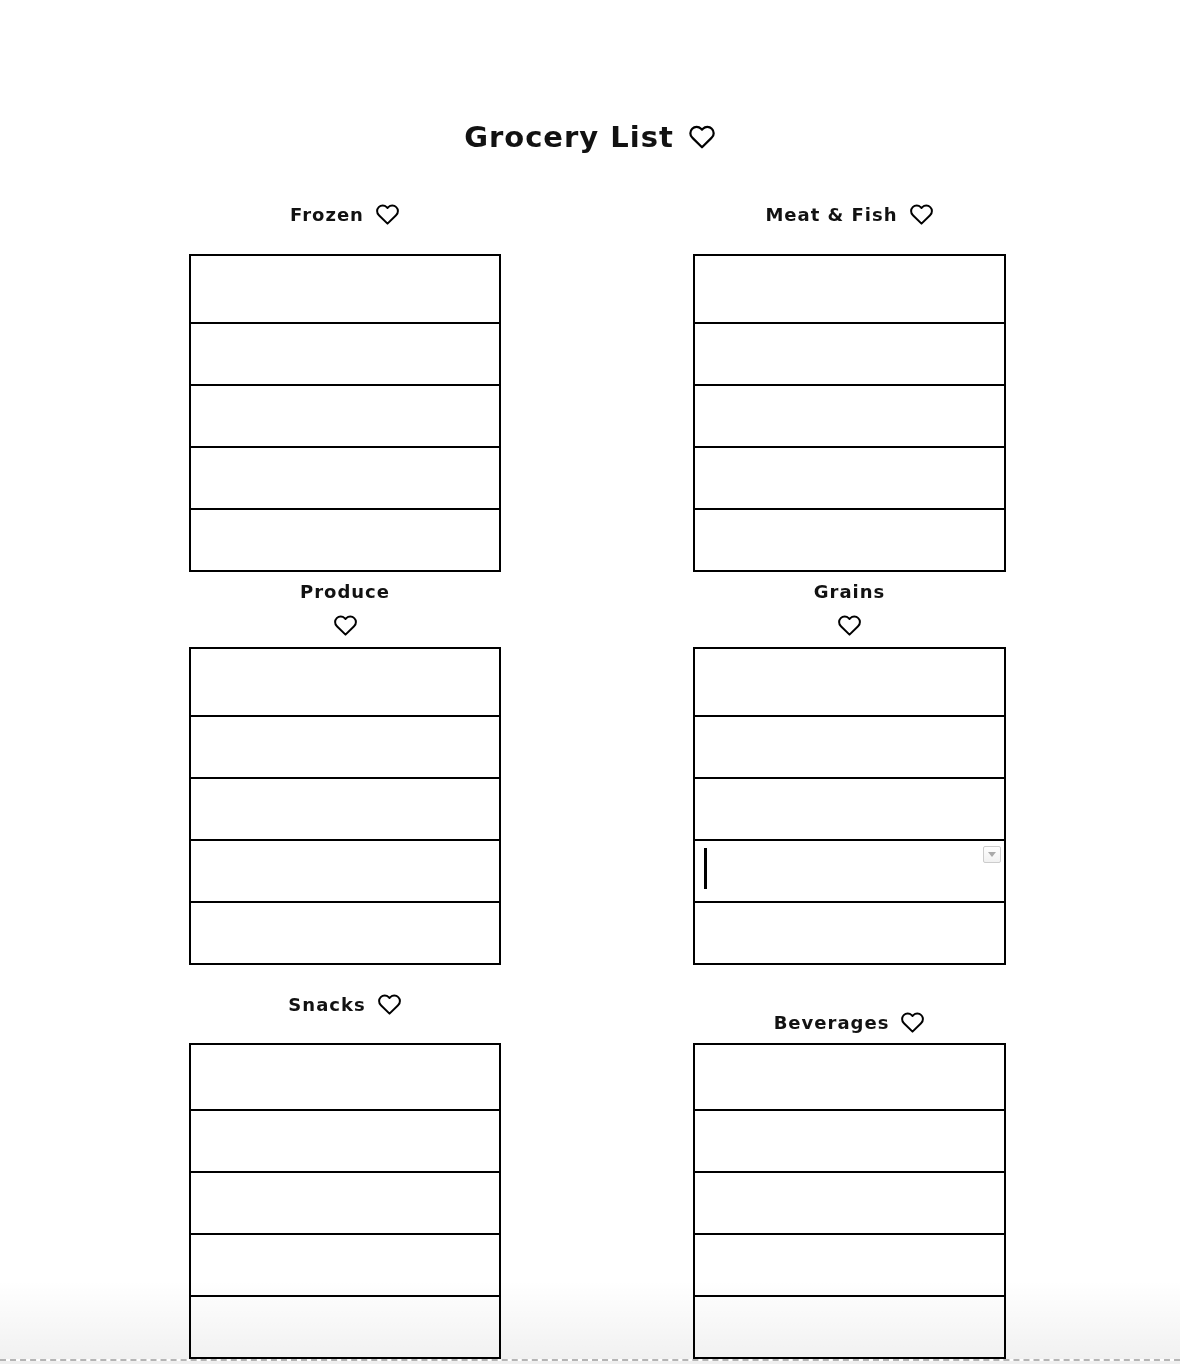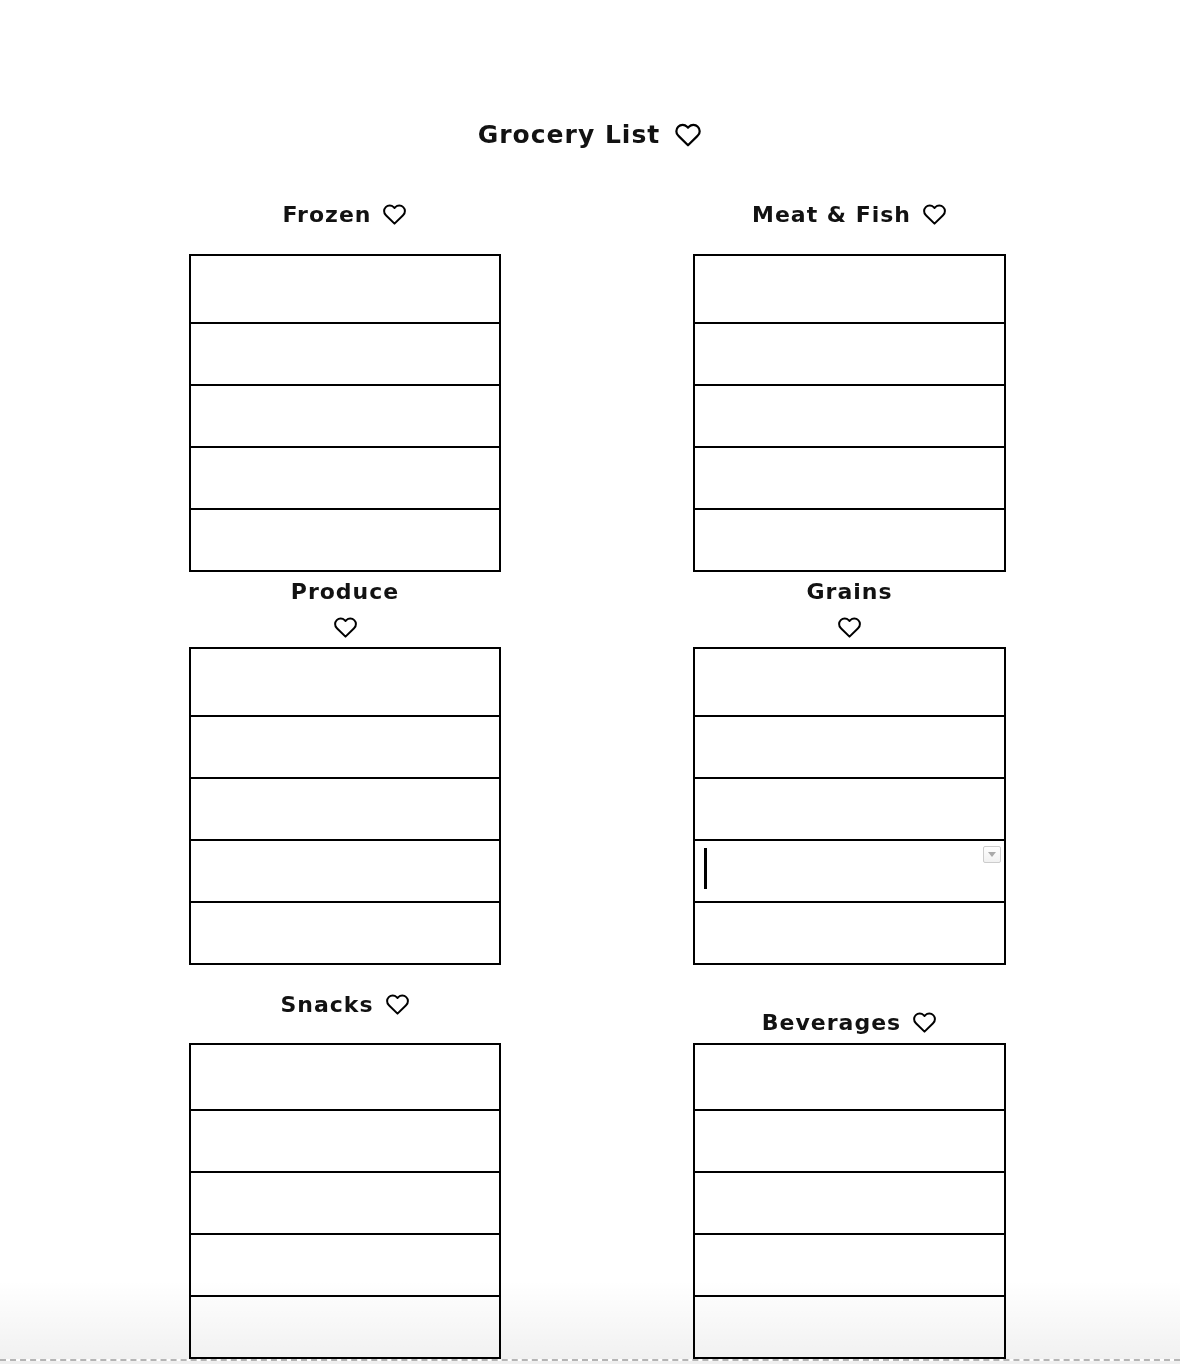--- a/index.html
+++ b/index.html
@@ -10,28 +10,28 @@
     background:#ffffff;
     font-family:"DejaVu Sans", sans-serif;
     color:#121212;
     overflow:hidden;
   }
 
   
   .doc-title {
     position:absolute; left:0; top:120px; width:100%;
     display:flex; align-items:center; justify-content:center; gap:14px;
-    font-size:25px; font-weight:bold; letter-spacing:1px;
+    font-size:29px; font-weight:bold; letter-spacing:1px;
   }
 
   
   .sec-header {
     position:absolute;
     display:flex; align-items:center; justify-content:center; gap:11px;
-    font-size:22px; font-weight:bold; letter-spacing:1px;
+    font-size:18px; font-weight:bold; letter-spacing:1px;
     height:38px;
   }
   .hdr-frozen    { left:189px; top:195px; width:312px; }
   .hdr-meat      { left:693px; top:195px; width:313px;justify-content:center; }
   .hdr-produce   { left:189px; top:590px; width:312px;flex-direction:column; }
   .hdr-grains    { left:693px; top:590px; width:313px;flex-direction:column; }
   .hdr-snacks    { left:189px; top:985px; width:312px; }
   .hdr-beverages { left:693px; top:1003px; width:313px; }
 
   .heart-icon svg { display:block; }

